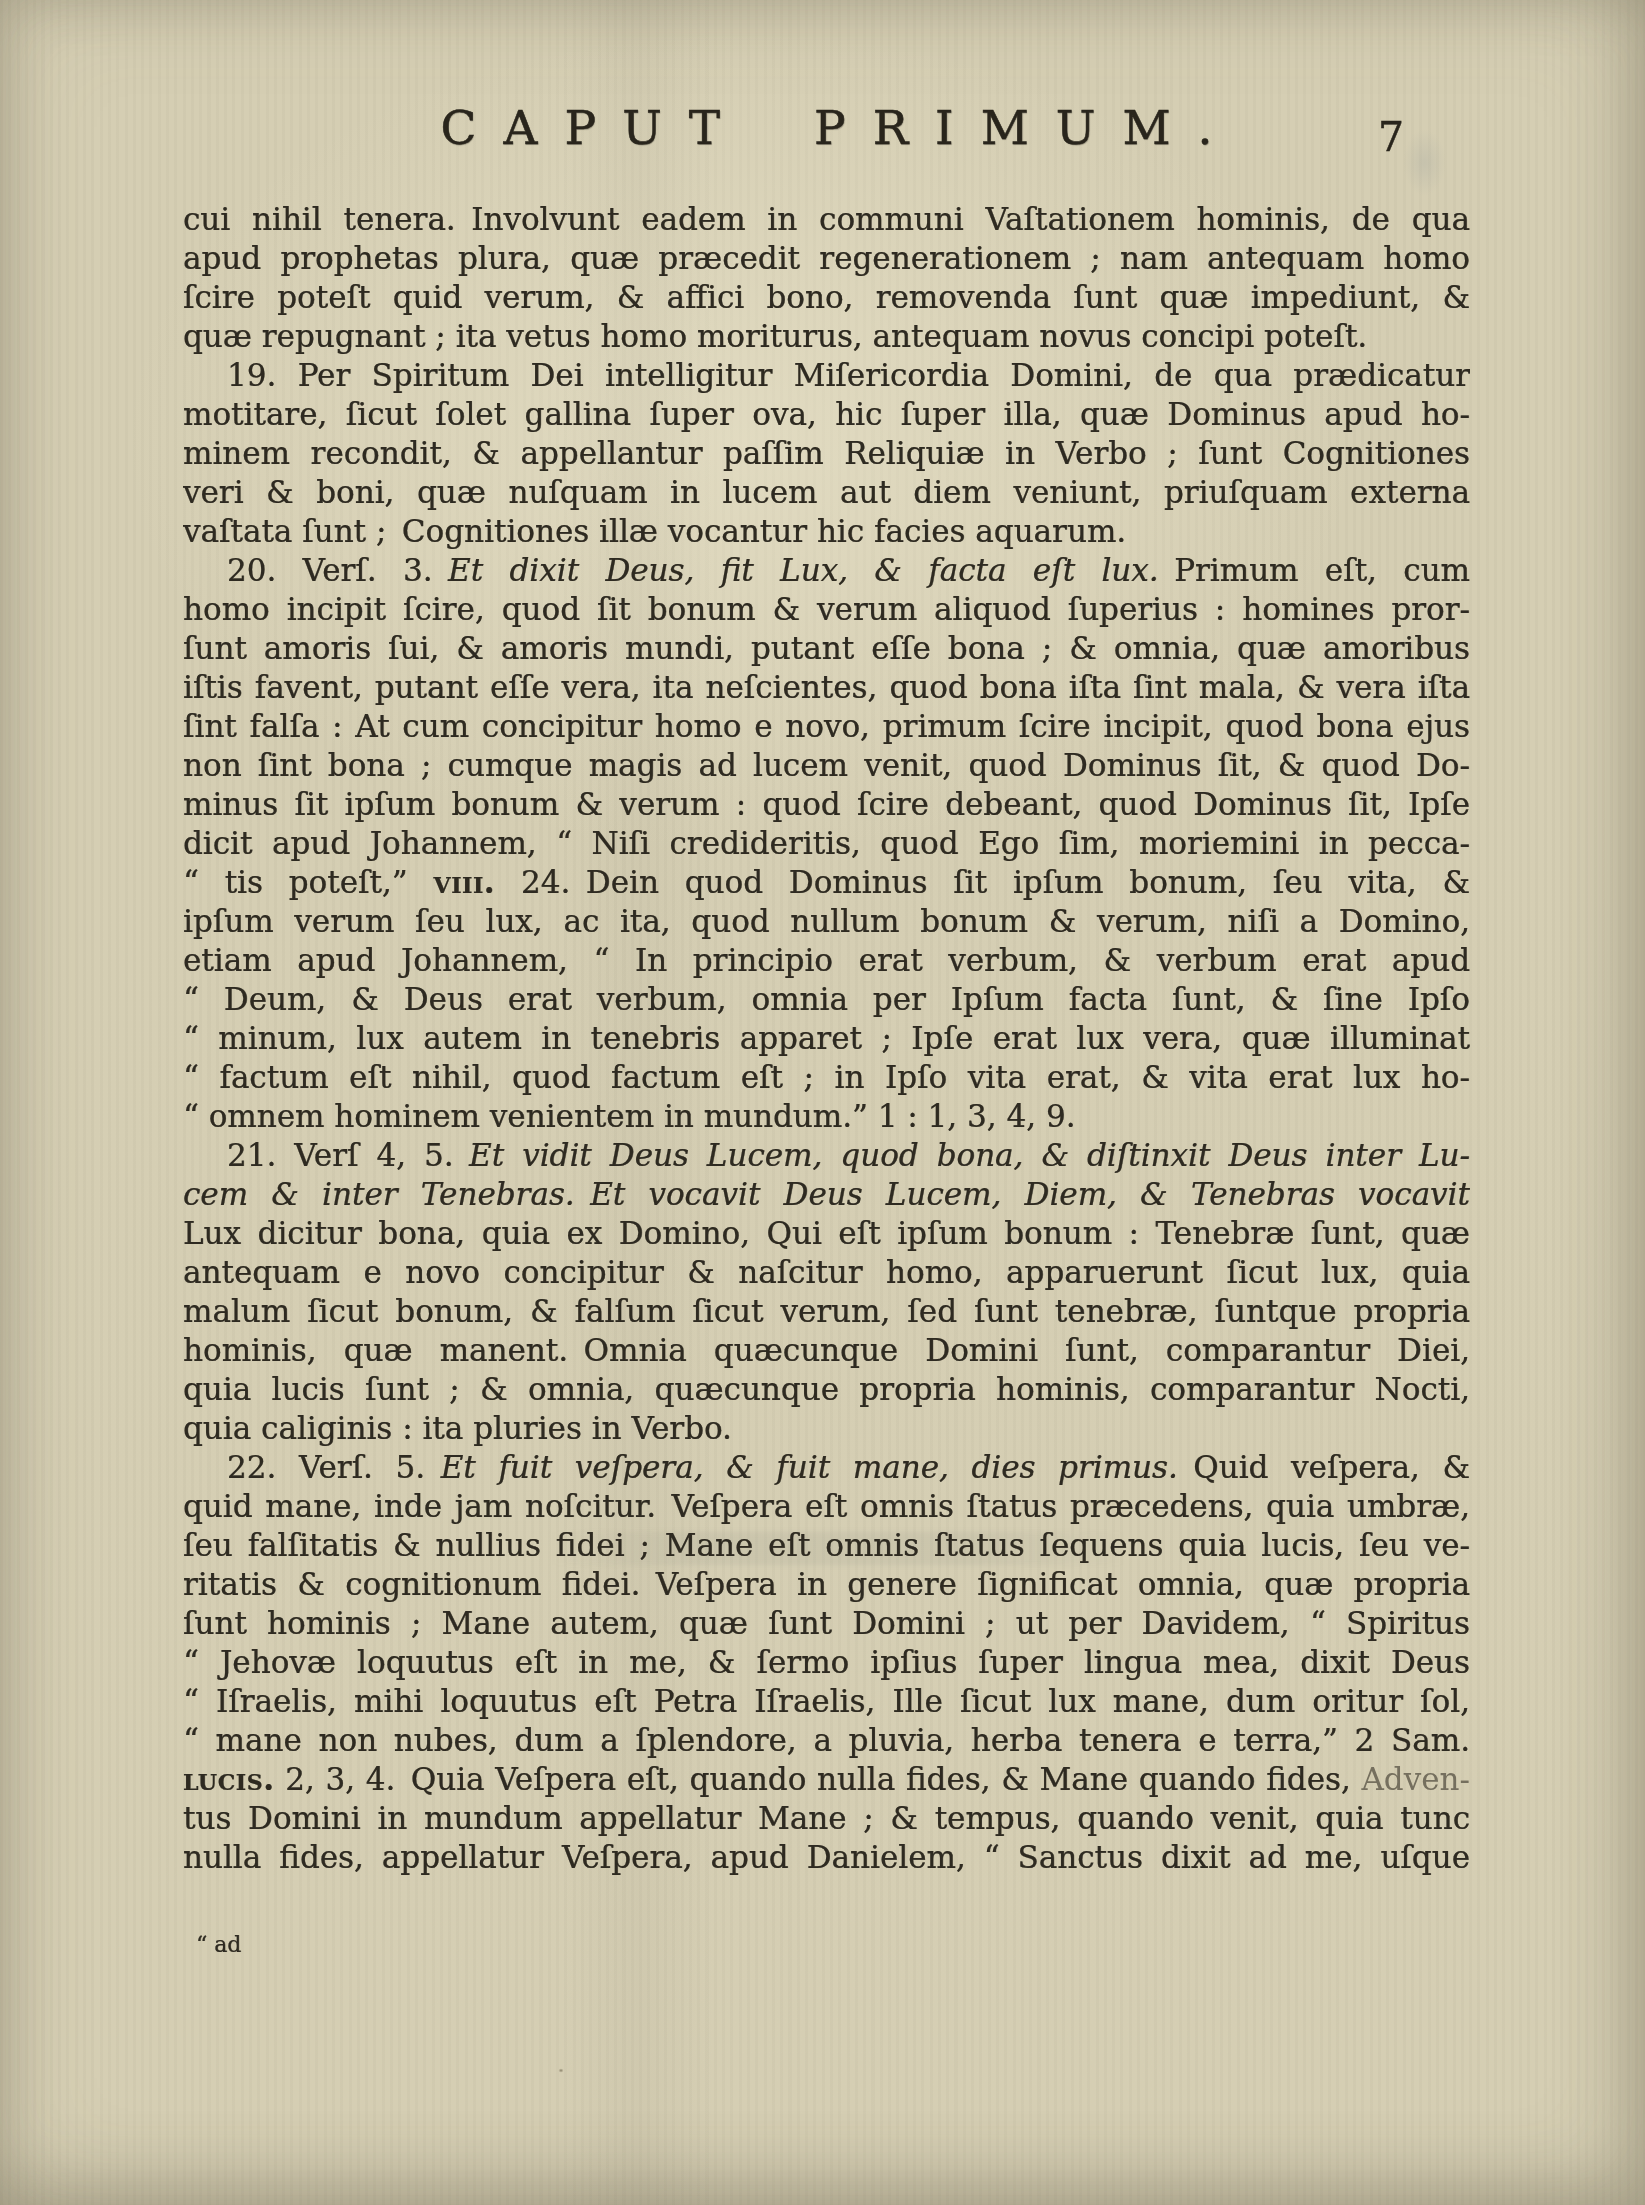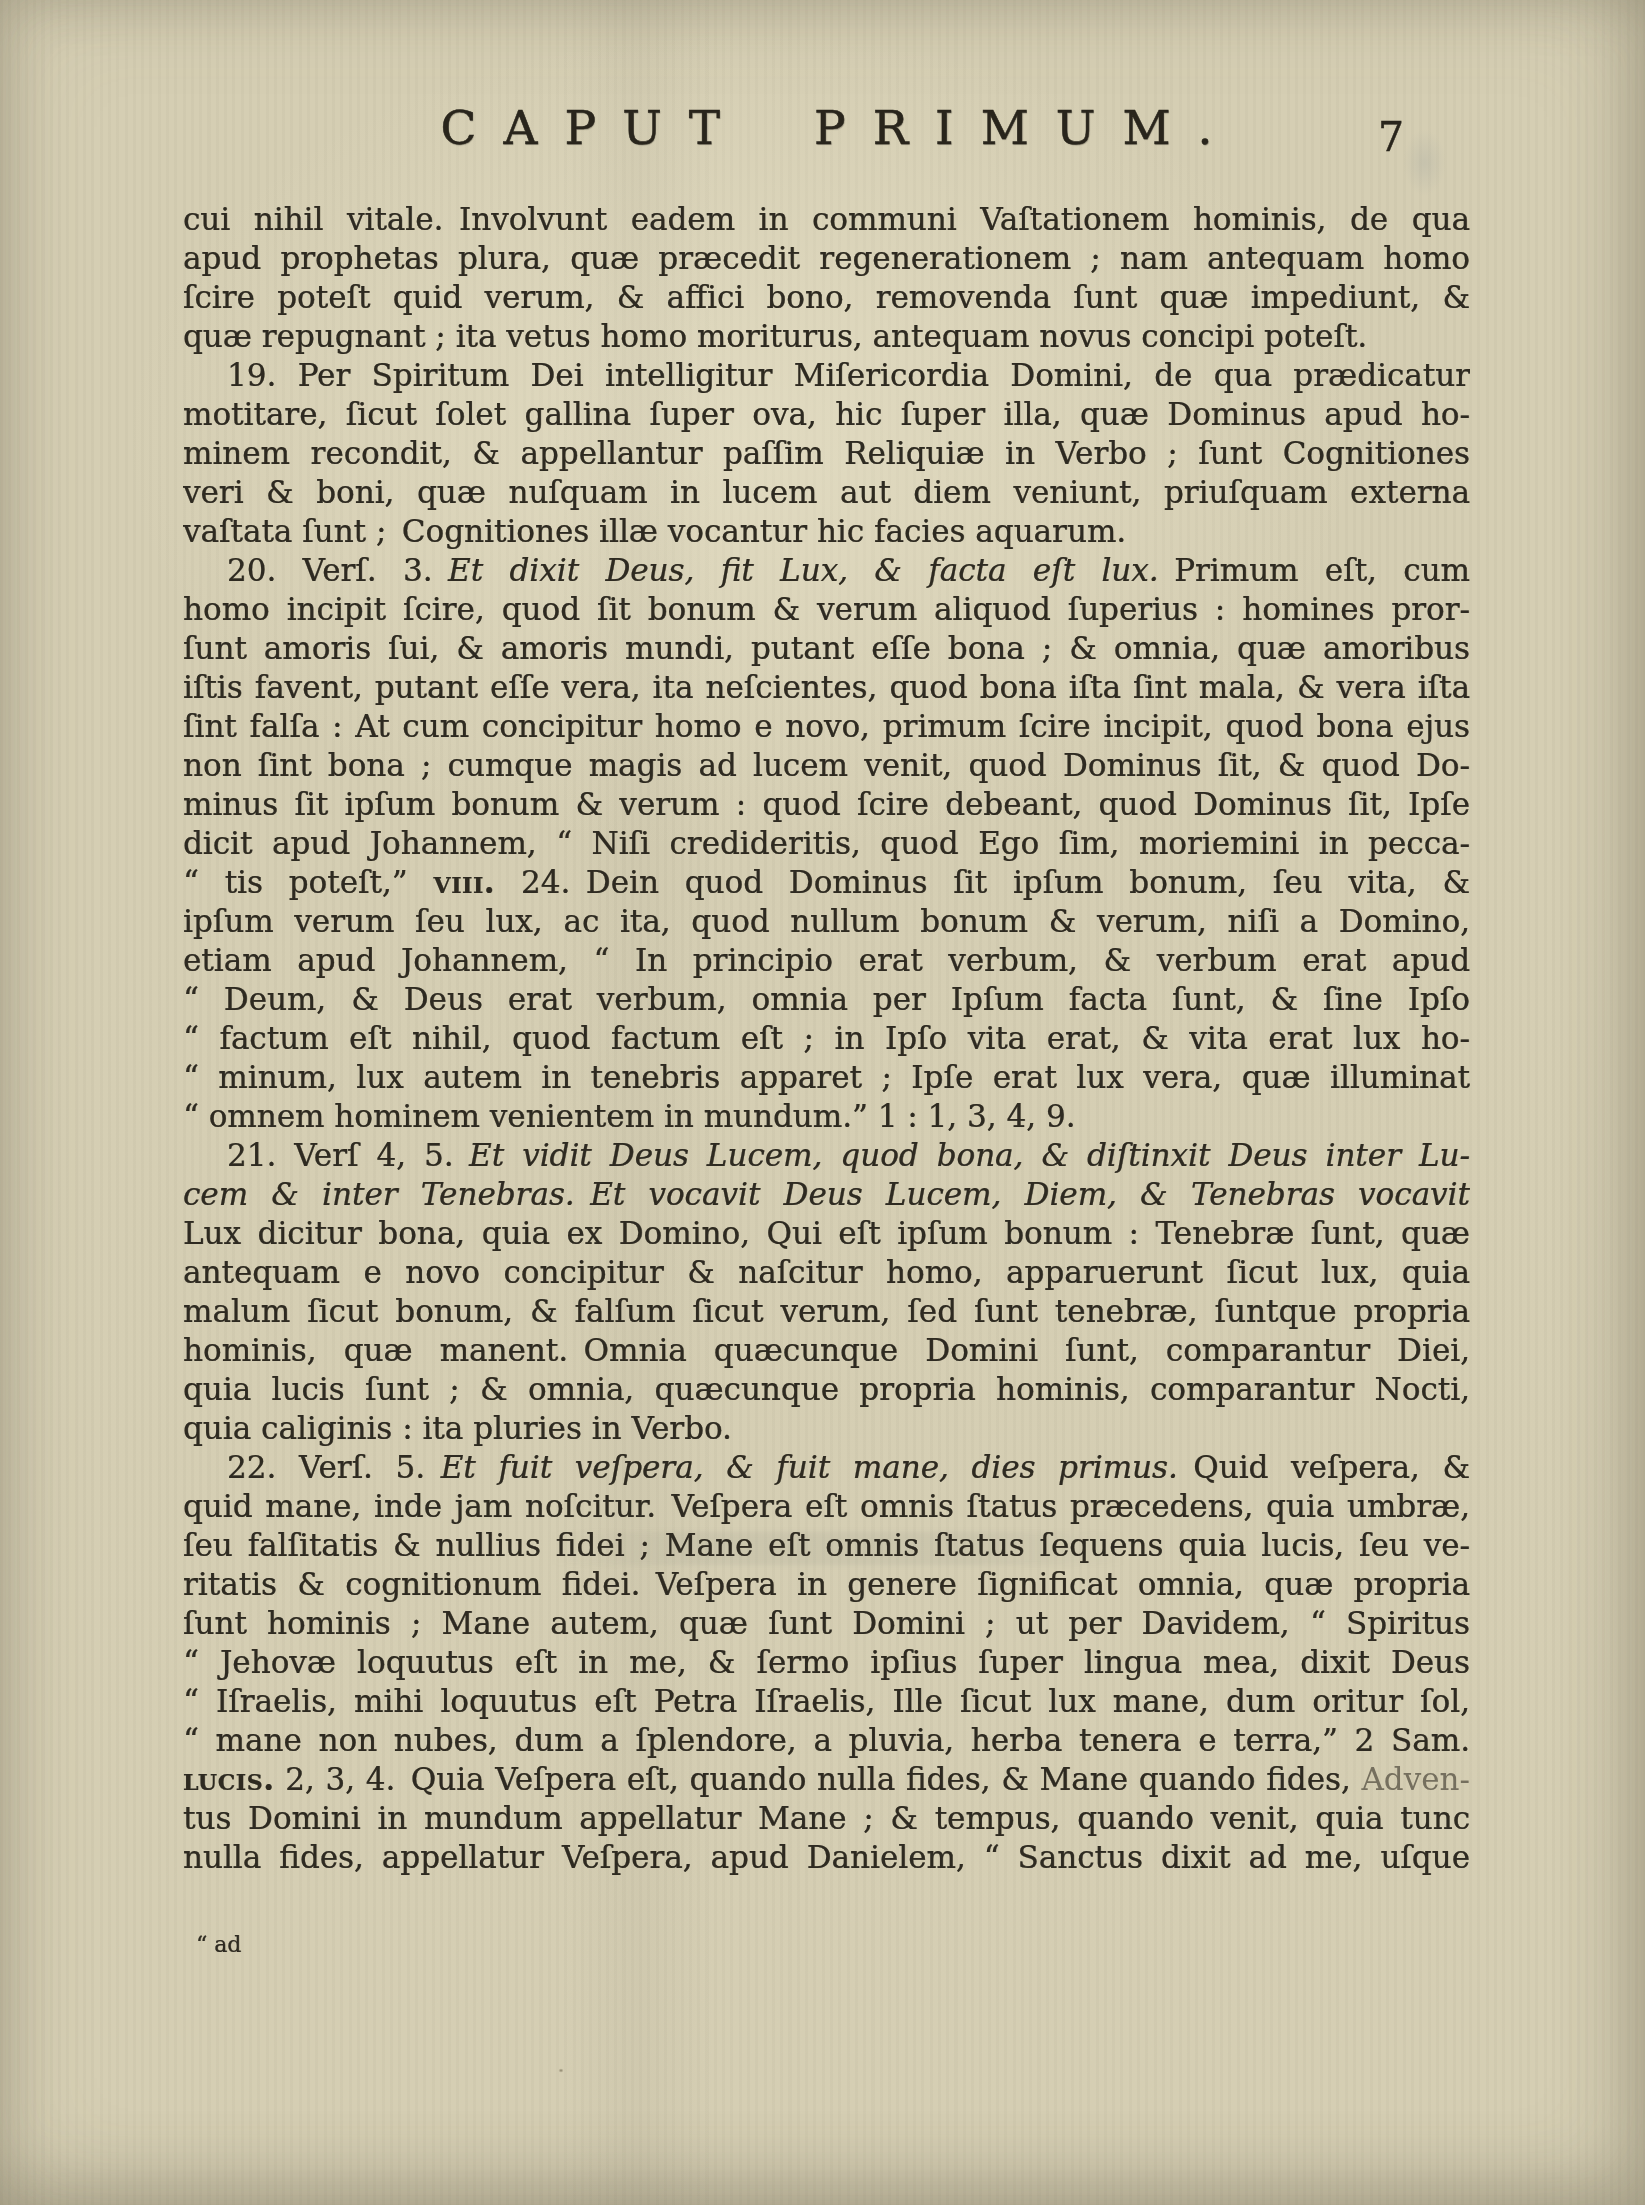--- a/index.html
+++ b/index.html
@@ -119,43 +119,43 @@
   <div class="stain ghost"></div>
   <div class="stain fleck"></div>
   <div class="stain speck"></div>
 
   <header class="header">
     <div class="running-title">CAPUT PRIMUM.</div>
     <div class="page-number">7</div>
   </header>
 
   <main class="body-text">
-      <div class="line just"><span>cui nihil vitale. Involvunt eadem in communi Vaſtationem hominis, de qua</span></div>
+      <div class="line just"><span>cui nihil tenera. Involvunt eadem in communi Vaſtationem hominis, de qua</span></div>
       <div class="line just"><span>apud prophetas plura, quæ præcedit regenerationem ; nam antequam homo</span></div>
       <div class="line just"><span>ſcire poteſt quid verum, &amp; affici bono, removenda ſunt quæ impediunt, &amp;</span></div>
       <div class="line"><span>quæ repugnant ; ita vetus homo moriturus, antequam novus concipi poteſt.</span></div>
       <div class="line just indent"><span>19. Per Spiritum Dei intelligitur Miſericordia Domini, de qua prædicatur</span></div>
       <div class="line just"><span>motitare, ſicut ſolet gallina ſuper ova, hic ſuper illa, quæ Dominus apud ho-</span></div>
       <div class="line just"><span>minem recondit, &amp; appellantur paſſim Reliquiæ in Verbo ; ſunt Cognitiones</span></div>
       <div class="line just"><span>veri &amp; boni, quæ nuſquam in lucem aut diem veniunt, priuſquam externa</span></div>
       <div class="line"><span>vaſtata ſunt ; Cognitiones illæ vocantur hic facies aquarum.</span></div>
       <div class="line just indent"><span>20. Verſ. 3. </span><span class="it">Et dixit Deus, fit Lux, &amp; facta eſt lux.</span><span> Primum eſt, cum</span></div>
       <div class="line just"><span>homo incipit ſcire, quod ſit bonum &amp; verum aliquod ſuperius : homines pror-</span></div>
       <div class="line just"><span>ſunt amoris ſui, &amp; amoris mundi, putant eſſe bona ; &amp; omnia, quæ amoribus</span></div>
       <div class="line just"><span>iſtis favent, putant eſſe vera, ita neſcientes, quod bona iſta ſint mala, &amp; vera iſta</span></div>
       <div class="line just"><span>ſint falſa : At cum concipitur homo e novo, primum ſcire incipit, quod bona ejus</span></div>
       <div class="line just"><span>non ſint bona ; cumque magis ad lucem venit, quod Dominus ſit, &amp; quod Do-</span></div>
       <div class="line just"><span>minus ſit ipſum bonum &amp; verum : quod ſcire debeant, quod Dominus ſit, Ipſe</span></div>
       <div class="line just"><span>dicit apud Johannem, “ Niſi credideritis, quod Ego ſim, moriemini in pecca-</span></div>
       <div class="line just"><span>“ tis poteſt,” </span><span class="sc">viii.</span><span> 24. Dein quod Dominus ſit ipſum bonum, ſeu vita, &amp;</span></div>
       <div class="line just"><span>ipſum verum ſeu lux, ac ita, quod nullum bonum &amp; verum, niſi a Domino,</span></div>
       <div class="line just"><span>etiam apud Johannem, “ In principio erat verbum, &amp; verbum erat apud</span></div>
       <div class="line just"><span>“ Deum, &amp; Deus erat verbum, omnia per Ipſum facta ſunt, &amp; ſine Ipſo</span></div>
+      <div class="line just"><span>“ minum, lux autem in tenebris apparet ; Ipſe erat lux vera, quæ illuminat</span></div>
       <div class="line just"><span>“ factum eſt nihil, quod factum eſt ; in Ipſo vita erat, &amp; vita erat lux ho-</span></div>
-      <div class="line just"><span>“ minum, lux autem in tenebris apparet ; Ipſe erat lux vera, quæ illuminat</span></div>
       <div class="line"><span>“ omnem hominem venientem in mundum.” 1 : 1, 3, 4, 9.</span></div>
       <div class="line just indent"><span>21. Verſ 4, 5. </span><span class="it">Et vidit Deus Lucem, quod bona, &amp; diſtinxit Deus inter Lu-</span></div>
       <div class="line just"><span class="it">cem &amp; inter Tenebras. Et vocavit Deus Lucem, Diem, &amp; Tenebras vocavit Noctem.</span></div>
       <div class="line just"><span>Lux dicitur bona, quia ex Domino, Qui eſt ipſum bonum : Tenebræ ſunt, quæ</span></div>
       <div class="line just"><span>antequam e novo concipitur &amp; naſcitur homo, apparuerunt ſicut lux, quia</span></div>
       <div class="line just"><span>malum ſicut bonum, &amp; falſum ſicut verum, ſed ſunt tenebræ, ſuntque propria</span></div>
       <div class="line just"><span>hominis, quæ manent. Omnia quæcunque Domini ſunt, comparantur Diei,</span></div>
       <div class="line just"><span>quia lucis ſunt ; &amp; omnia, quæcunque propria hominis, comparantur Nocti,</span></div>
       <div class="line"><span>quia caliginis : ita pluries in Verbo.</span></div>
       <div class="line just indent"><span>22. Verſ. 5. </span><span class="it">Et fuit veſpera, &amp; fuit mane, dies primus.</span><span> Quid veſpera, &amp;</span></div>

